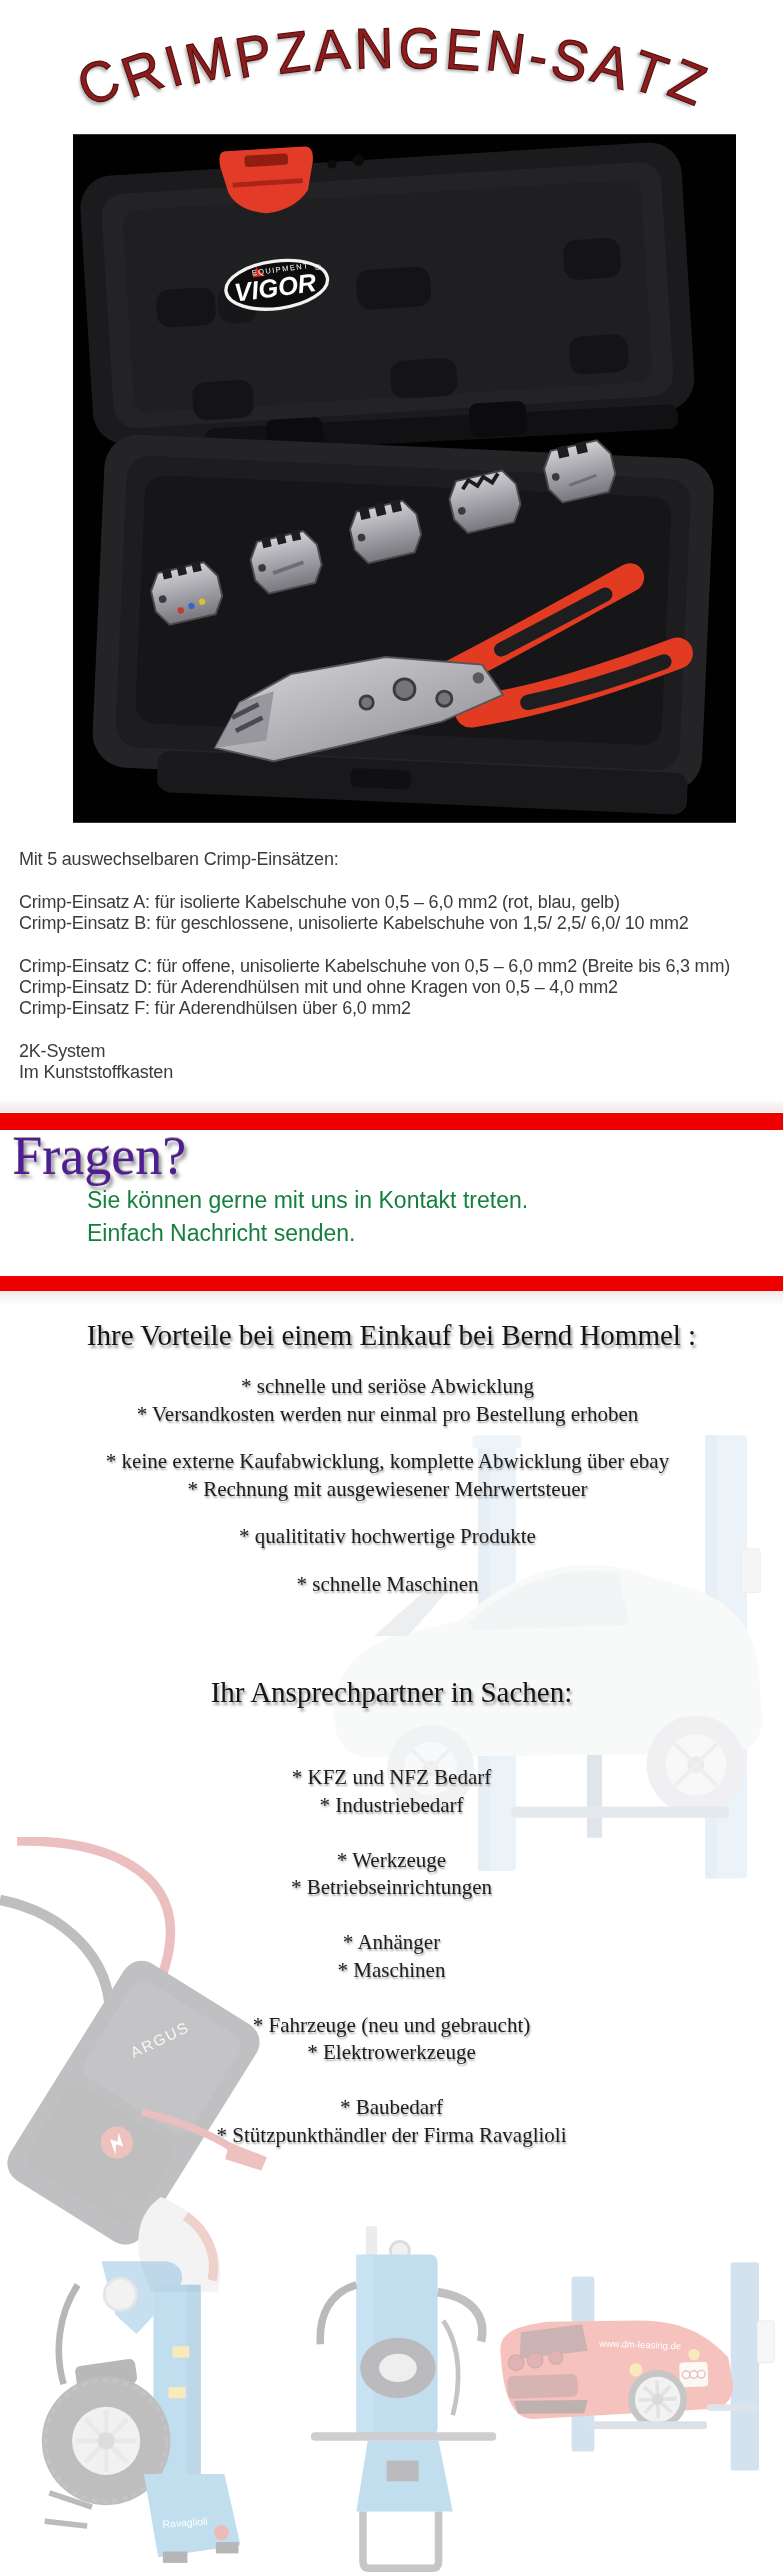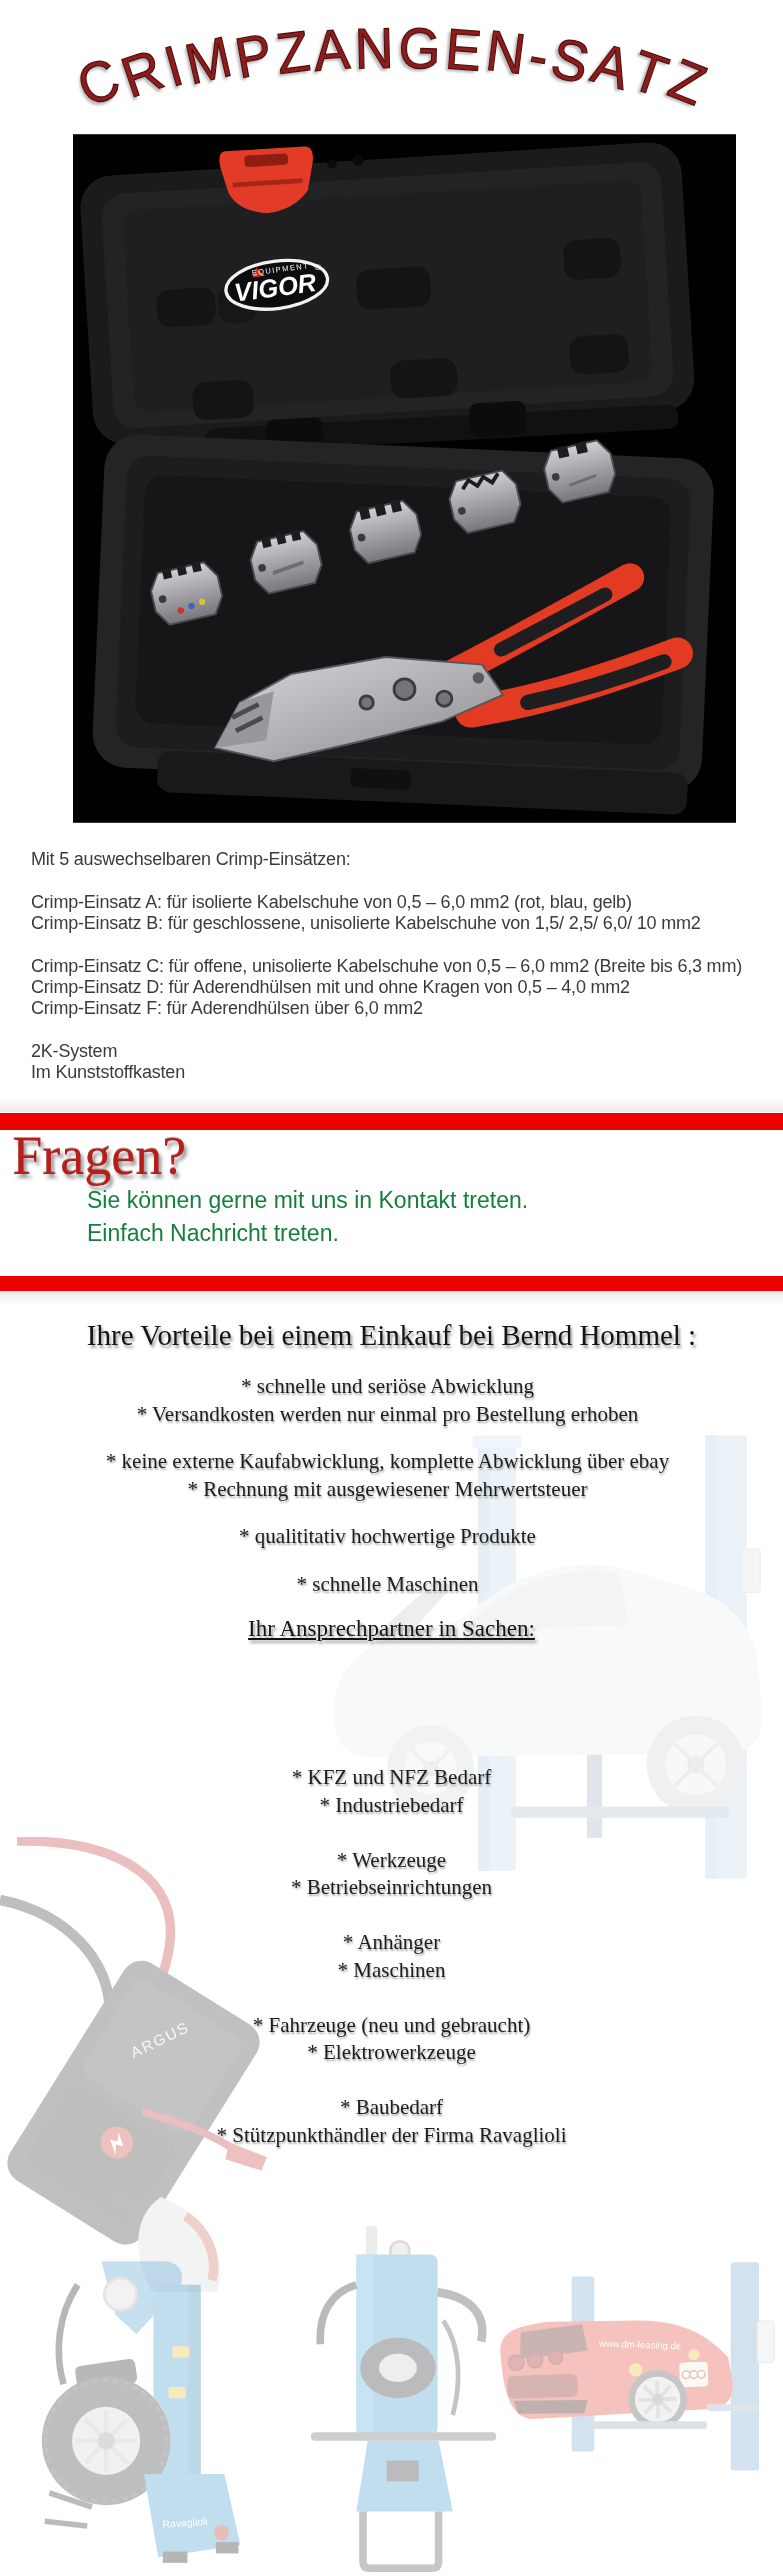--- a/index.html
+++ b/index.html
@@ -11,43 +11,43 @@
   .arch-letter{display:inline-block;font-family:"Liberation Sans",sans-serif;font-size:57px;
       font-weight:400;color:#8e1c1c;-webkit-text-stroke:1.2px #4f100f;margin:0 0.9px;
       transform-origin:50% 80%;text-shadow:-2.8px 2.8px 2.8px rgba(125,125,125,.55);}
 
   
   .photo{position:absolute;left:73px;top:134px;width:663px;height:689px;z-index:2;}
 
   
   .desc{position:absolute;left:19px;top:849px;width:739px;font-size:18px;line-height:21px;
         color:#3b3b3b;letter-spacing:-0.2px;z-index:3;}
-  .desc > div{margin:0 0 22px 12px;}
+  .desc > div{margin:0 0 22px 0;}
   .desc .line{white-space:nowrap;}
 
   
   .strip-top{position:absolute;left:0;top:1100px;width:783px;height:12.3px;
         background:linear-gradient(#fdfbfb,#f2e8e9);z-index:3;}
   .bar1{position:absolute;left:0;top:1113px;width:783px;height:17px;z-index:3;}
   .bar2{position:absolute;left:0;top:1276px;width:783px;height:15px;z-index:3;}
   .strip-bottom{position:absolute;left:0;top:1291px;width:783px;height:13.3px;
         background:linear-gradient(#f2e8e9,#fdfdfd);z-index:3;}
 
   
   .fragen{position:absolute;left:12.3px;top:1127px;font-family:"Liberation Serif",serif;
-        font-size:54px;line-height:59px;color:#b91c1c;z-index:3;
+        font-size:54px;line-height:59px;color:#4c1d95;z-index:3;
         text-shadow:2.8px 3.8px 3.8px rgba(120,120,120,.8),0 -0.9px 0 rgba(170,150,130,.9);}
   .contact{position:absolute;left:87px;top:1184px;font-size:23px;line-height:33px;z-index:3;}
 
   
   .sec-heading{position:absolute;left:0;width:783px;text-align:center;
         font-family:"Liberation Serif",serif;color:#141414;
         text-shadow:1.9px 2.8px 2.8px rgba(135,135,135,.85);z-index:3;}
   .benefits-heading{top:1319px;font-size:29px;}
-  .cats-heading{top:1616px;font-size:23px;text-decoration:underline;}
+  .cats-heading{top:1676px;font-size:29px;}
 
   .serif-list{position:absolute;left:0;width:783px;text-align:center;
         font-family:"Liberation Serif",serif;font-size:21px;line-height:27.5px;color:#1d1d1d;
         text-shadow:0.9px 1.9px 1.9px rgba(145,145,145,.8);z-index:3;}
   .benefits{top:1373px;}
   .benefits > div{margin:0 8px 20px 0;}
   .cats{top:1730px;margin-top:34px;}
   .cats > div{margin:0 0 27.5px 0;}
 
   
@@ -298,21 +298,21 @@
         <div class="line">2K-System</div>
         <div class="line">Im Kunststoffkasten</div>
       </div>
   </div>
 
   <div class="strip-top"></div>
   <div class="bar1" style="background-color: rgb(239, 0, 0);"></div>
   <div class="fragen">Fragen?</div>
   <div class="contact" style="color: #15803d;">
       <div class="contact-line">Sie können gerne mit uns in Kontakt treten.</div>
-      <div class="contact-line">Einfach Nachricht treten.</div>
+      <div class="contact-line">Einfach Nachricht senden.</div>
     </div>
   <div class="bar2" style="background-color: rgb(239, 0, 0);"></div>
   <div class="strip-bottom"></div>
 
   <div class="sec-heading benefits-heading">Ihre Vorteile bei einem Einkauf bei Bernd Hommel :</div>
   <div class="serif-list benefits">
     <div>
         <div>* schnelle und seriöse Abwicklung</div>
         <div>* Versandkosten werden nur einmal pro Bestellung erhoben</div>
       </div>

